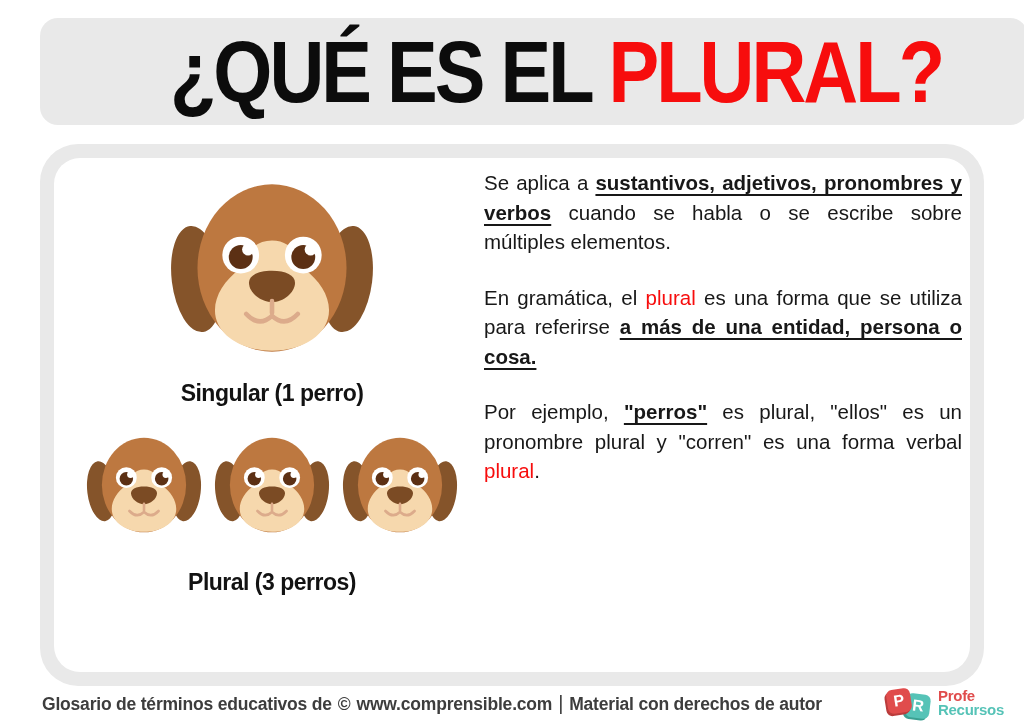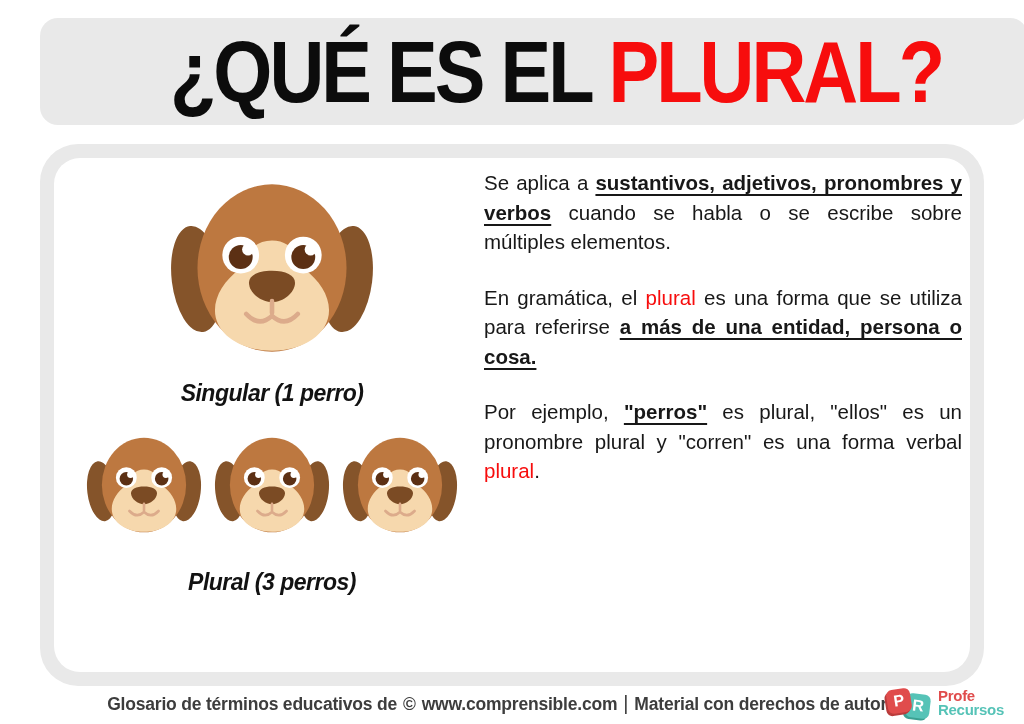--- a/index.html
+++ b/index.html
@@ -25,21 +25,21 @@
     position:absolute; left:40px; top:144px; width:944px; height:542px;
     background:var(--banner-gray); border-radius:38px; padding:14px; box-sizing:border-box;
   }
   .inner {
     width:100%; height:100%; background:#ffffff; border-radius:26px; position:relative;
   }
 
   
   .left-col {
     position:absolute; left:12px; top:14px; width:412px;
-    display:flex; flex-direction:column; align-items:center;font-style:italic;
+    display:flex; flex-direction:column; align-items:center;
   }
   .fig { display:flex; flex-direction:column; align-items:center; }
   .dogs-row { display:flex; align-items:flex-end; gap:8px; }
   .fig-singular .dog { width:212px; height:184px; margin-top:4px; }
   .fig-plural { margin-top:26px; }
   .fig-plural .dog { width:120px; height:104px; }
   .fig-label {
     font-weight:bold; font-size:23px; color:#121212; letter-spacing:-0.5px;
   }
   .fig-singular .fig-label { margin-top:20px; }
@@ -61,21 +61,21 @@
   }
   .right-col p { margin:0 0 26px 0; }
   .right-col p:last-child { margin-bottom:0; }
   .red { color:var(--accent-red); }
   .bu  { font-weight:bold; text-decoration:underline;
          text-decoration-thickness:2px; text-underline-offset:4px; }
 
   
   .footer {
     position:absolute; left:42px; right:20px; top:686px; height:34px;
-    display:flex; align-items:center; justify-content:flex-end;
+    display:flex; align-items:center; justify-content:space-between;
   }
   .footer-text {
     display:flex; align-items:baseline; gap:6px;
     font-weight:bold; font-size:17.5px; letter-spacing:-0.2px;
     color:var(--footer-text); white-space:nowrap;
   }
   .footer-text .sep { font-weight:normal; font-size:20px; color:var(--footer-text); }
 
   .logo { display:flex; align-items:center; gap:8px; }
   .logo-squares { display:flex; align-items:flex-start; }

